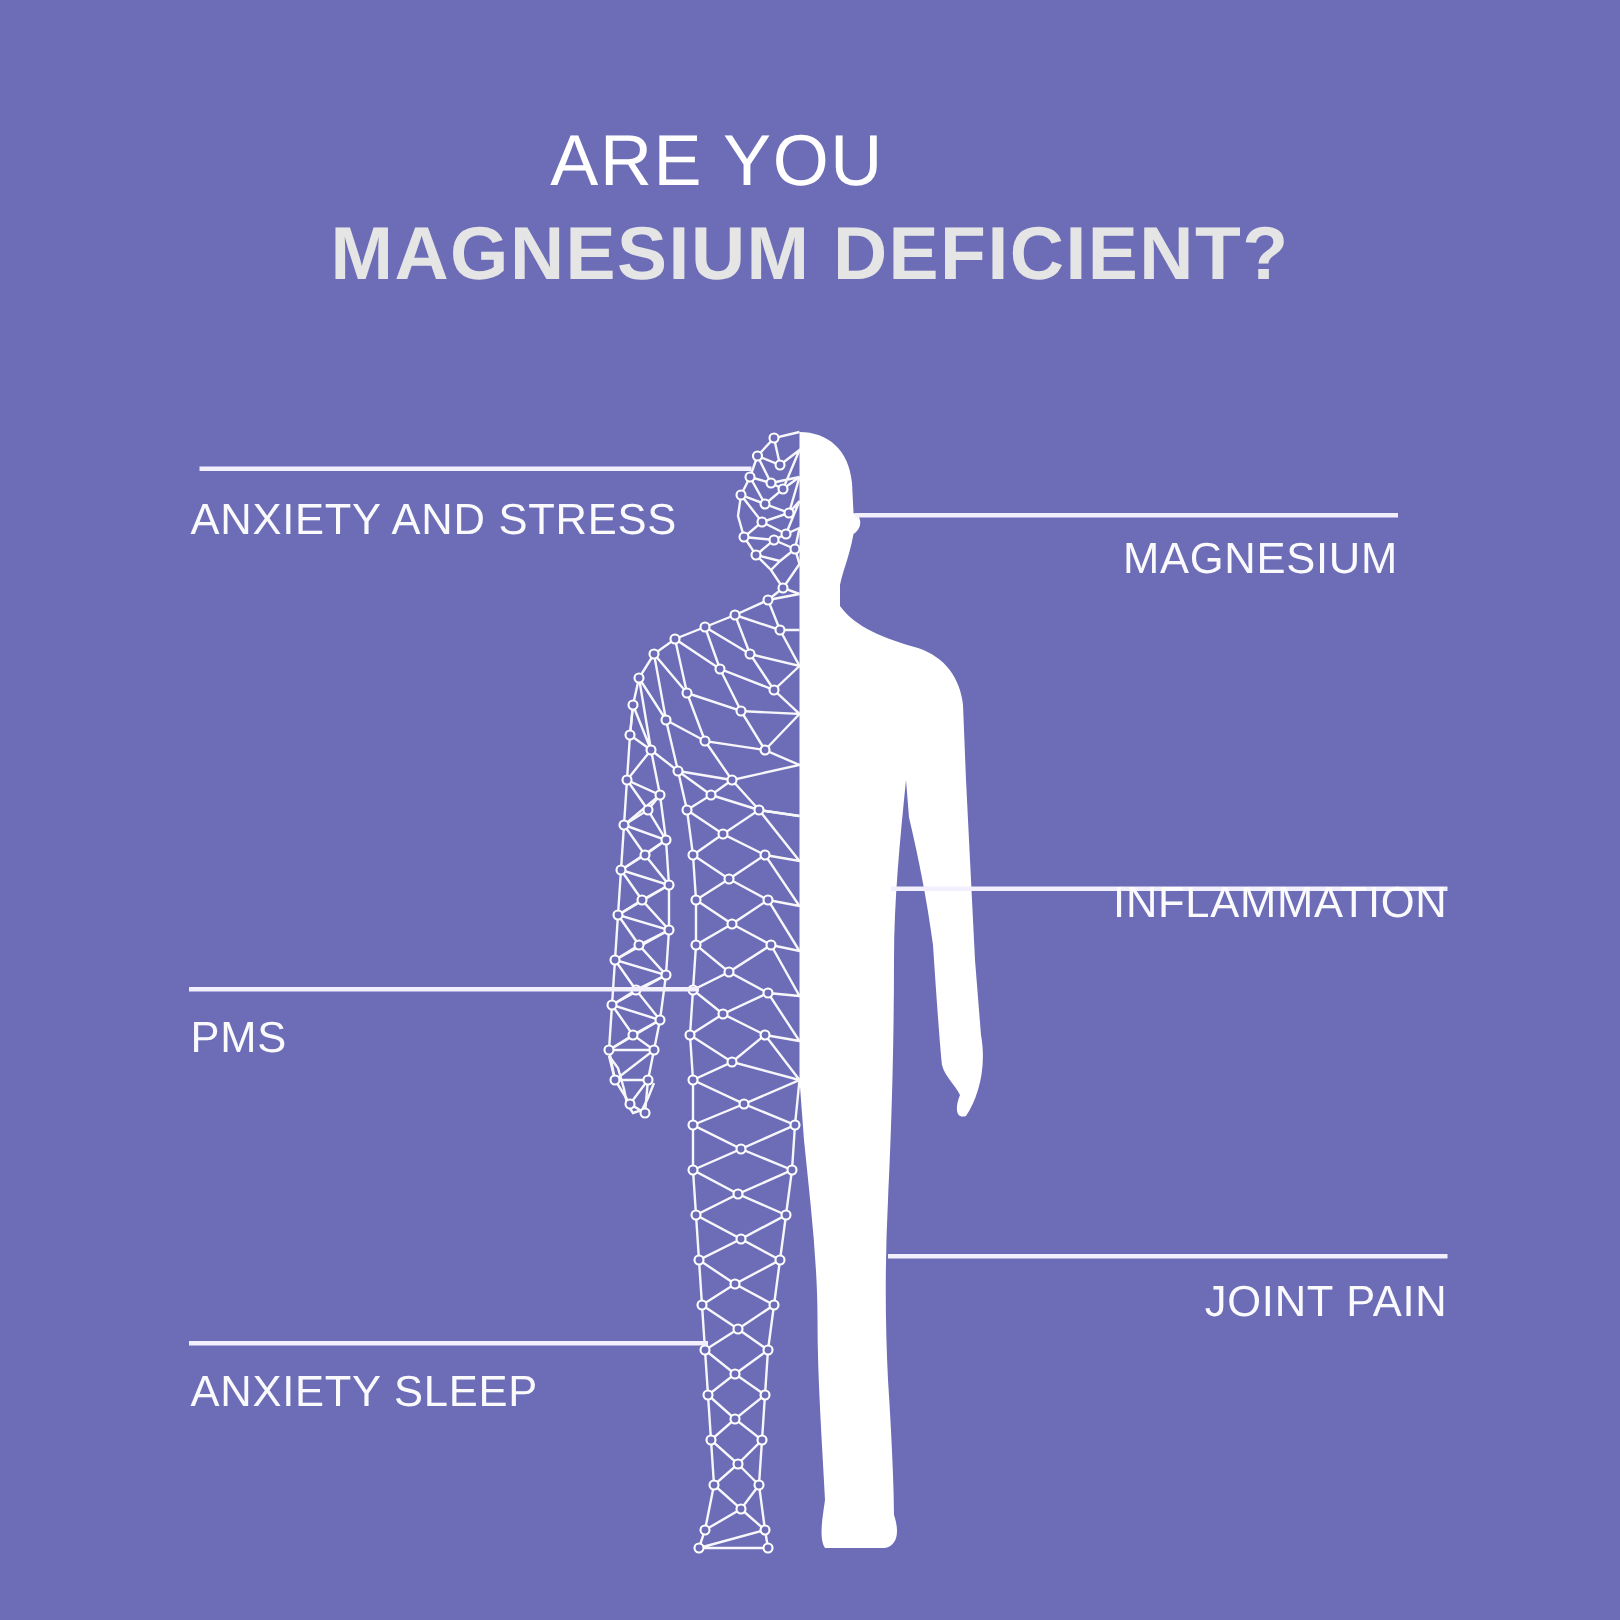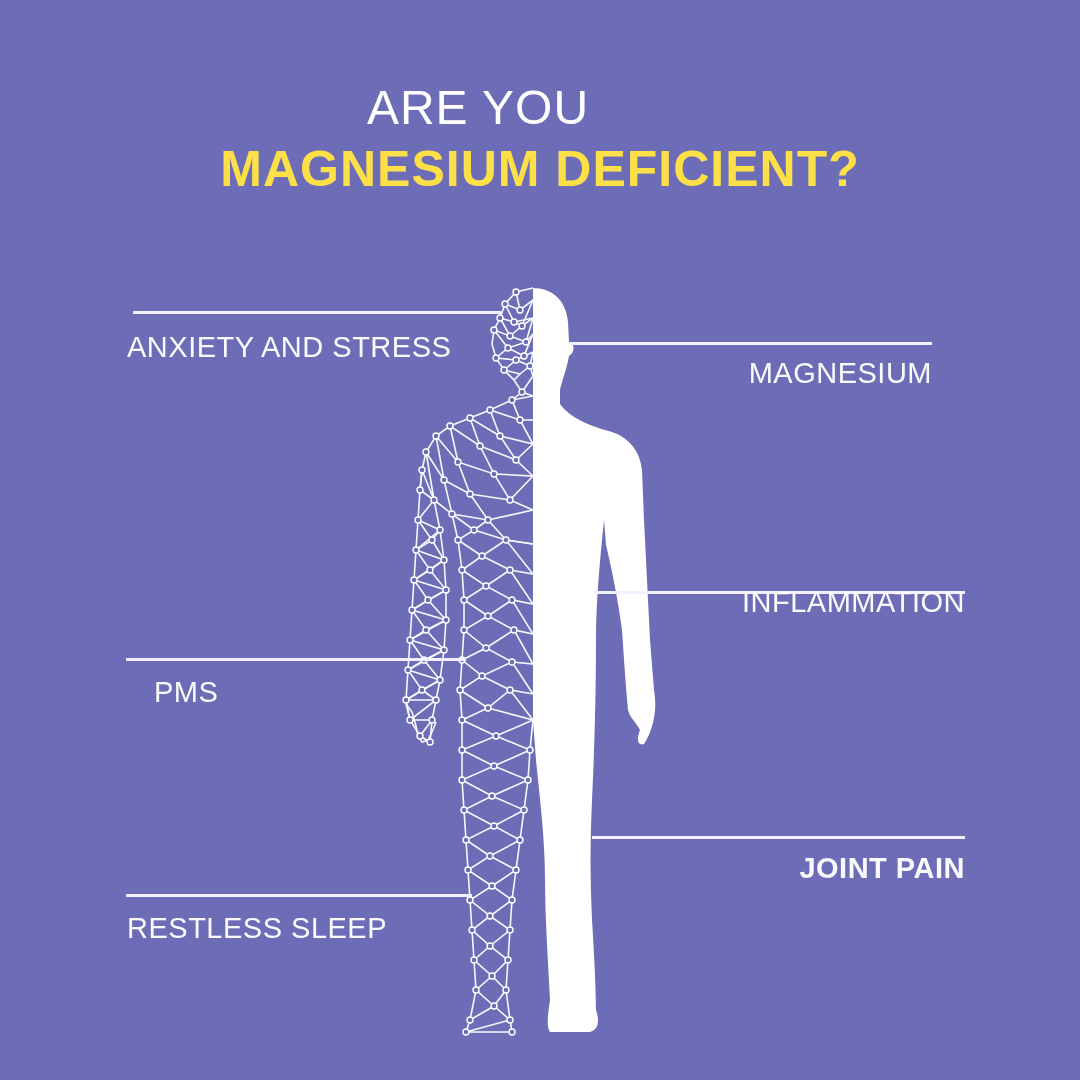--- a/index.html
+++ b/index.html
@@ -1,21 +1,21 @@
 <!DOCTYPE html>
 <html><head>
 <meta charset="utf-8">
 <style>
   html, body { margin:0; padding:0; }
   body { width:1080px; height:1080px; background:#6D6DB7; position:relative; overflow:hidden;
          font-family:"Liberation Sans", "DejaVu Sans", sans-serif; color:#fff; }
   .title1 { position:absolute; top:80px; left:0; width:956px; text-align:center; font-size:48px;
             font-weight:300; letter-spacing:1px; color:#fff; }
   .title2 { position:absolute; top:140px; left:0; width:1080px; text-align:center; font-size:50px;
-            font-weight:bold; letter-spacing:1px; color:#fde047; }
+            font-weight:bold; letter-spacing:1px; color:#e5e5e5; }
   .label { position:absolute; font-size:29px; font-weight:normal; letter-spacing:0.5px; color:#fff;
            white-space:nowrap; opacity:0.97; }
   .line { position:absolute; height:3px; background:#f2f0ff; }
   svg.figure { position:absolute; left:0; top:0; }
 </style>
 </head>
 <body>
 
 <div class="title1">ARE YOU</div>
 <div class="title2">MAGNESIUM DEFICIENT?</div>
@@ -196,15 +196,15 @@
 <div class="line" style="left:133px; top:311px; width:368px;"></div>
 <div class="line" style="left:570px; top:342px; width:362px;"></div>
 <div class="line" style="left:594px; top:591px; width:371px;"></div>
 <div class="line" style="left:126px; top:658px; width:340px;"></div>
 <div class="line" style="left:592px; top:836px; width:373px;"></div>
 <div class="line" style="left:126px; top:894px; width:346px;"></div>
 
 <div class="label" style="left:127px; top:331px;">ANXIETY AND STRESS</div>
 <div class="label" style="right:148px; top:357px;">MAGNESIUM</div>
 <div class="label" style="right:115px; top:586px;">INFLAMMATION</div>
-<div class="label" style="left:127px; top:676px;margin-left:27px;">PMS</div>
-<div class="label" style="right:115px; top:852px;font-weight:bold;">JOINT PAIN</div>
-<div class="label" style="left:127px; top:912px;">RESTLESS SLEEP</div>
+<div class="label" style="left:127px; top:676px;">PMS</div>
+<div class="label" style="right:115px; top:852px;">JOINT PAIN</div>
+<div class="label" style="left:127px; top:912px;">ANXIETY SLEEP</div>
 
 </body></html>

